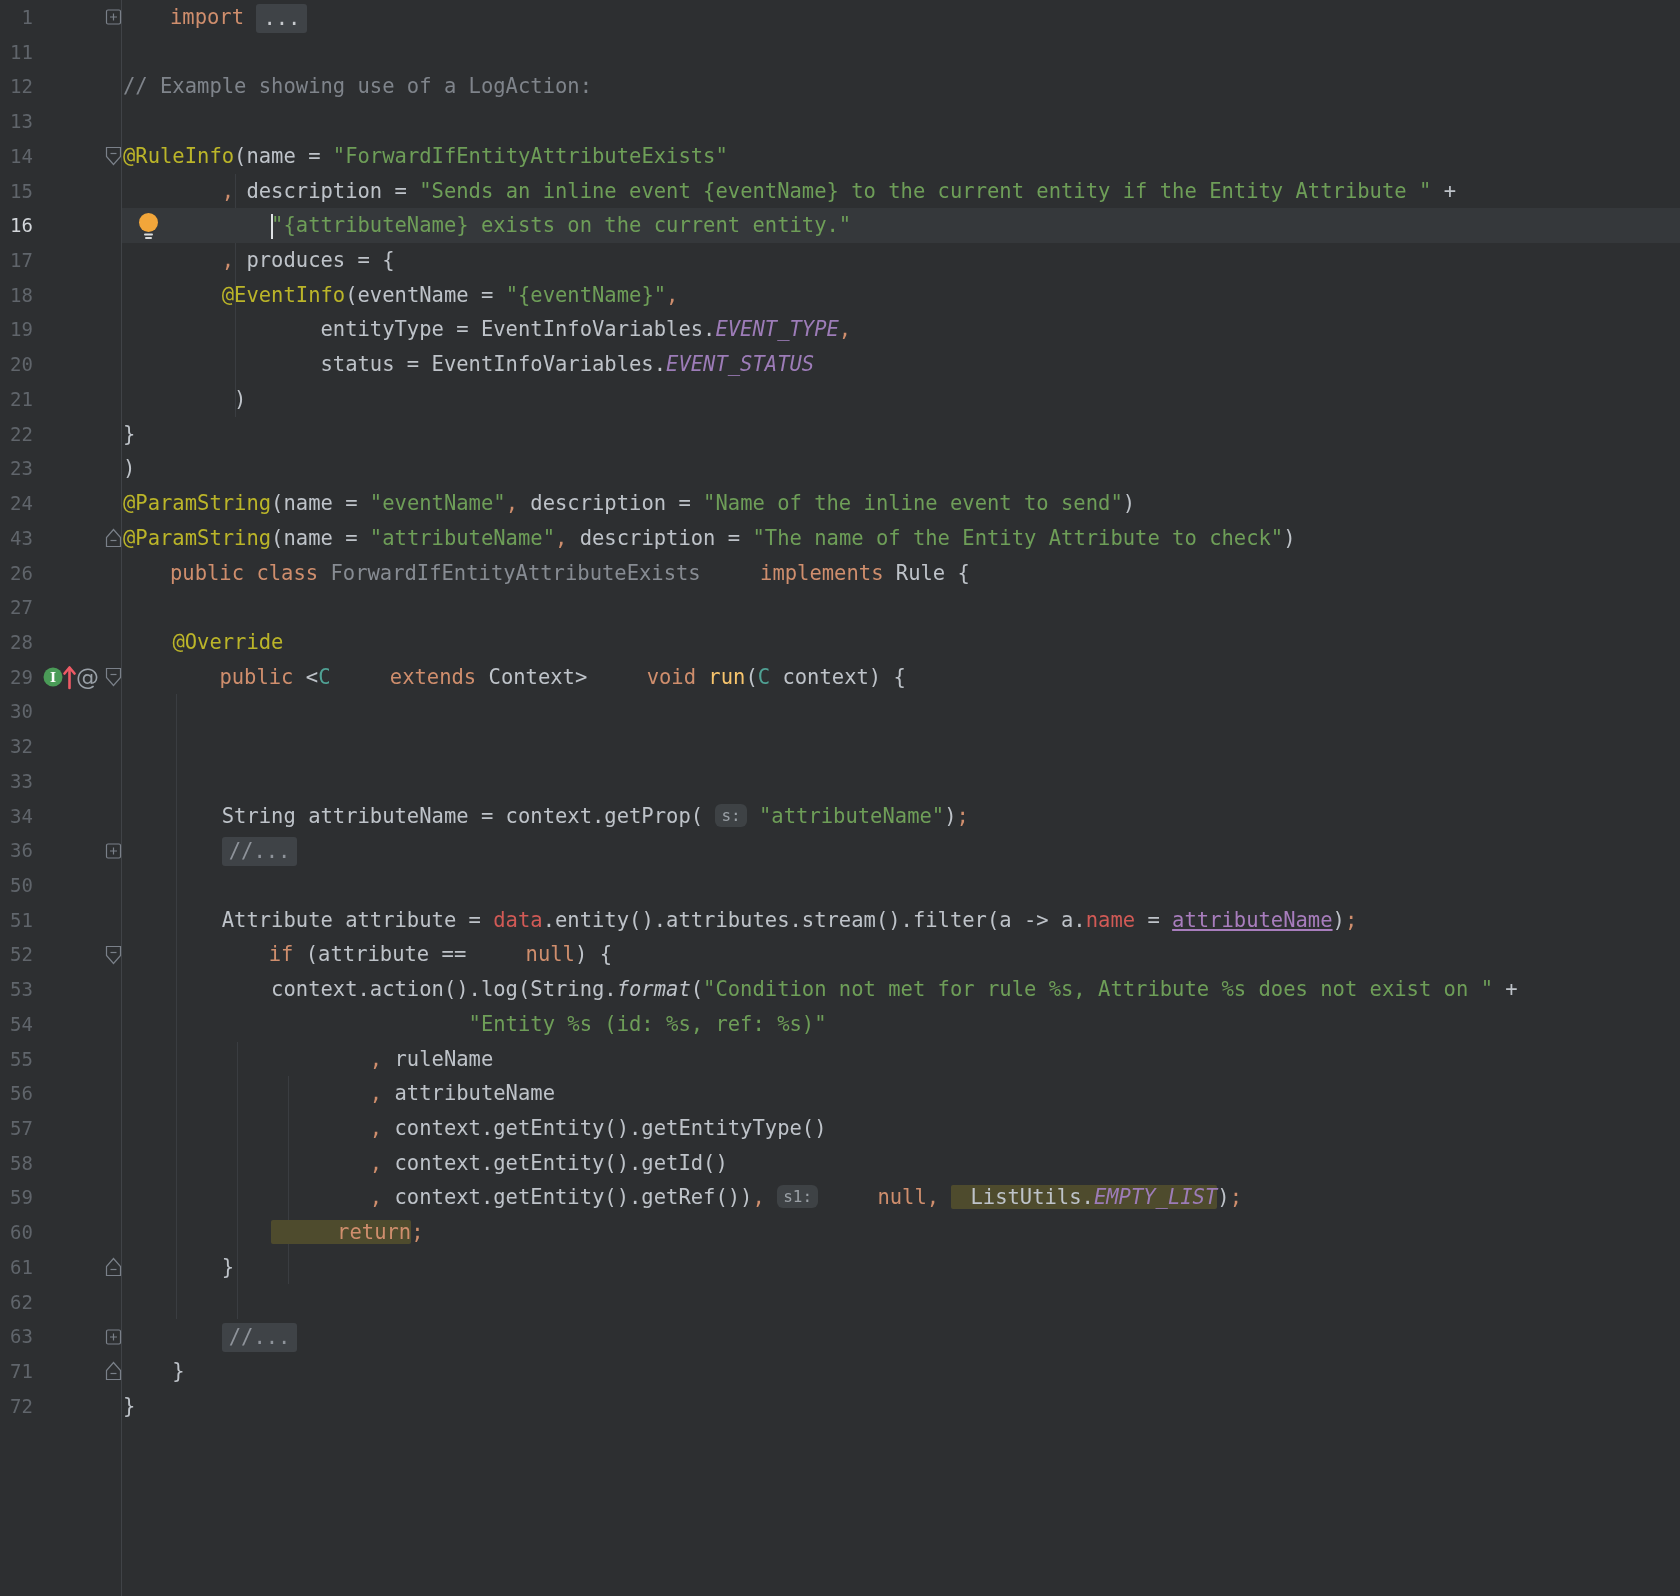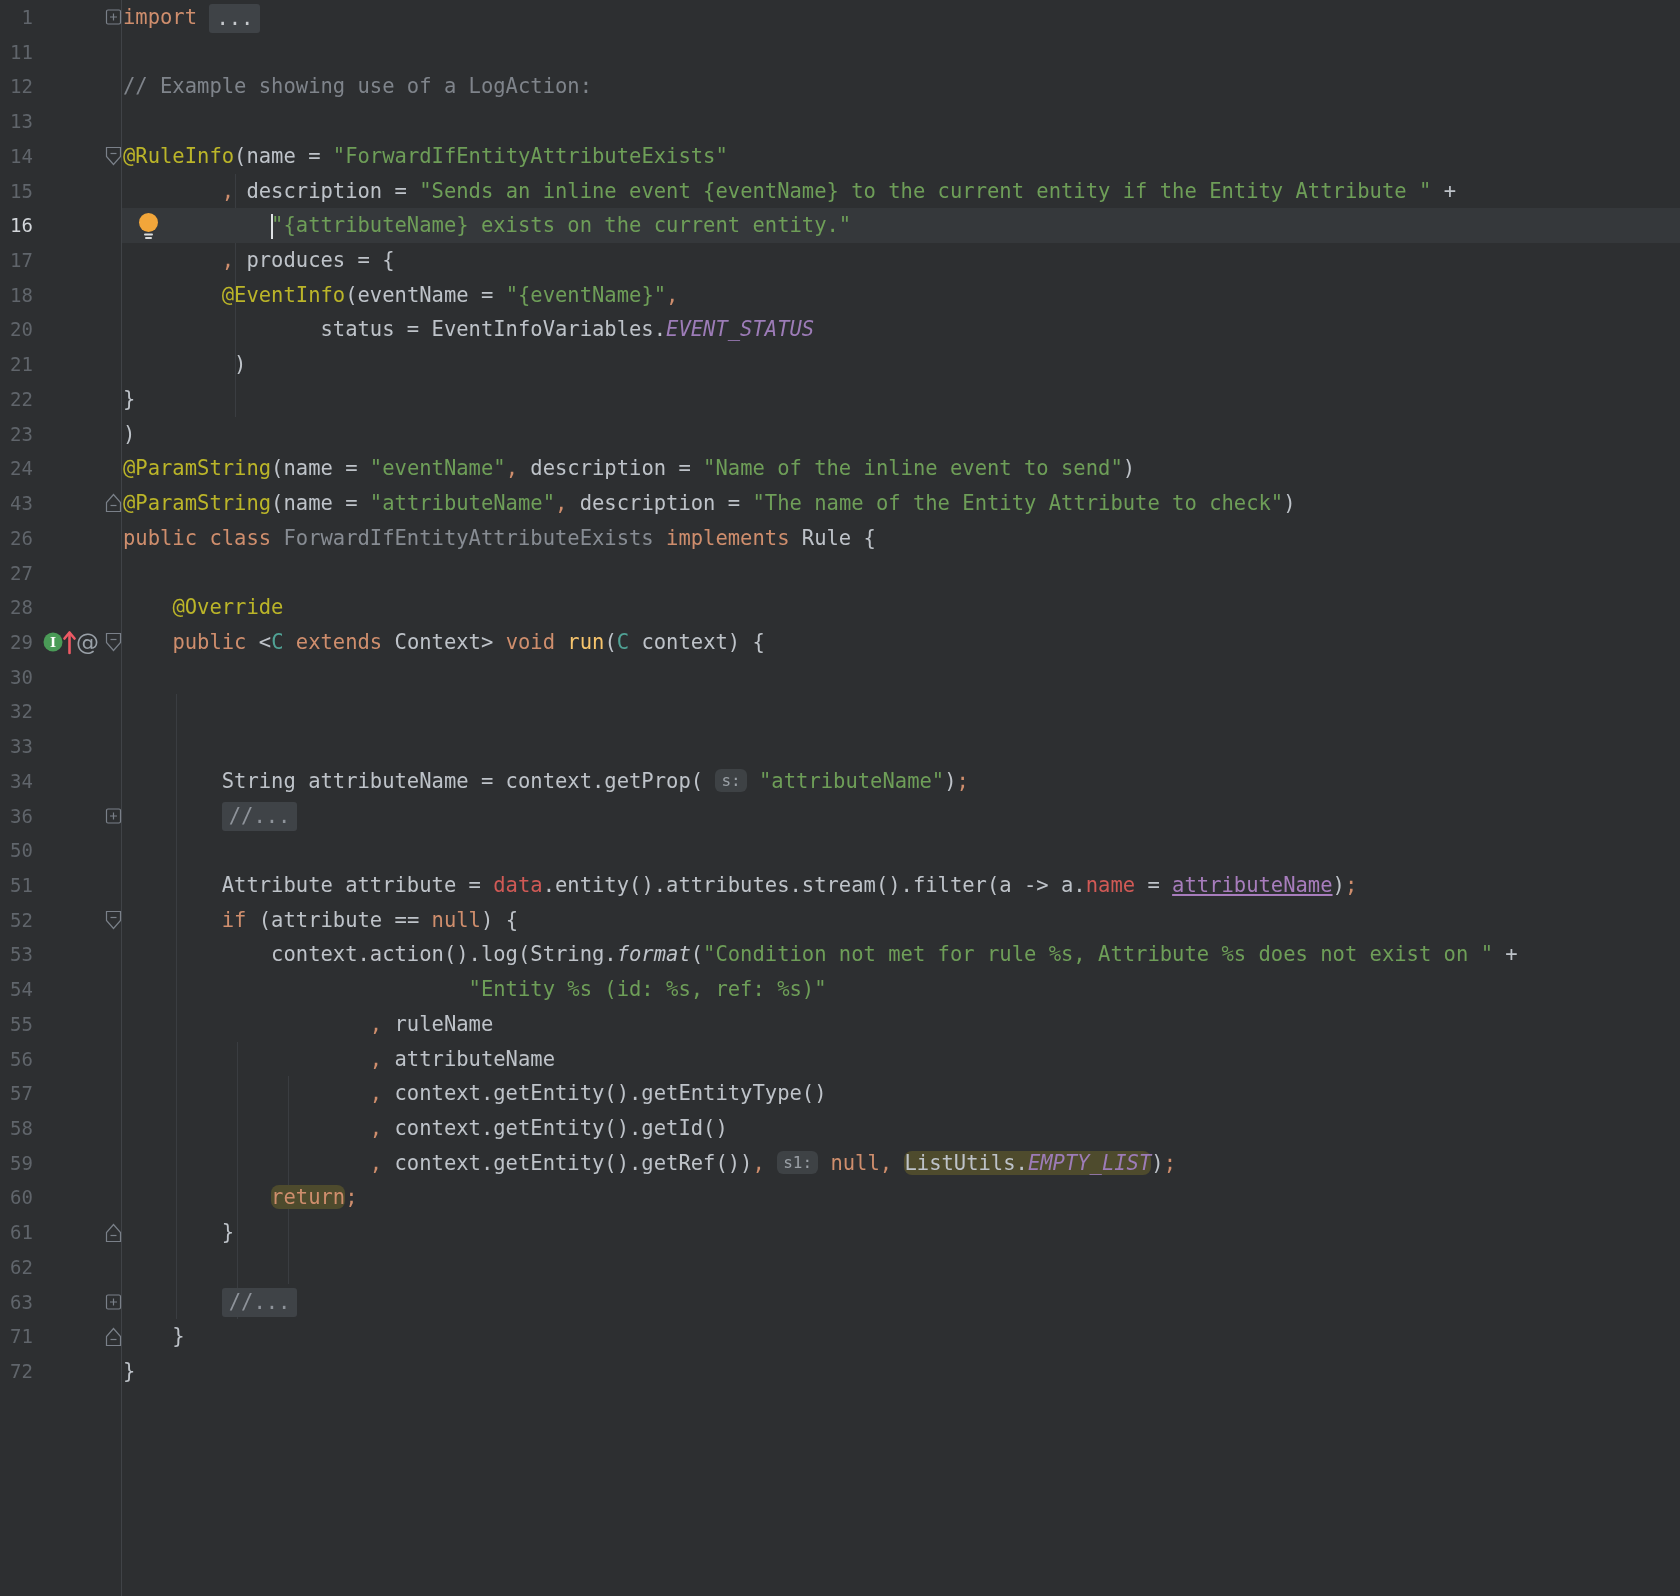--- a/index.html
+++ b/index.html
@@ -21,34 +21,34 @@
   .vline{position:absolute;width:1px;background:var(--indent-guide);z-index:0;}
   .rows{position:absolute;left:0;top:0;right:0;z-index:1;}
   .row{position:relative;height:34.72px;}
   .row.current::before{content:"";position:absolute;left:122px;right:0;top:0;bottom:0;
        background:var(--current-line);}
   .lnum{position:absolute;left:0;top:0;width:33px;text-align:right;
         font-size:19px;line-height:34.72px;color:var(--line-number);}
   .row.current .lnum{color:var(--line-number-active);}
   .code{position:absolute;left:123px;top:0;margin:0;white-space:pre;
         font-family:"DejaVu Sans Mono",monospace;font-size:20.5px;line-height:34.72px;}
-  .tk-kw{color:var(--keyword);}
+  .tk-kw{color:var(--keyword);margin-left:47px;}
   .tk-pun{color:var(--keyword);}
   .tk-ann{color:var(--annotation);}
   .tk-str{color:var(--string);}
   .tk-def{color:var(--text-default);}
   .tk-cmt{color:var(--comment);}
   .tk-dim{color:var(--unused);}
   .tk-sfield{color:var(--constant-italic);font-style:italic;}
   .tk-err{color:var(--error-red);}
   .tk-lnk{color:var(--link-purple);text-decoration:underline;}
   .tk-tpc{color:var(--type-param);}
   .tk-mth{color:var(--method-decl);}
   .tk-itl{color:var(--text-default);font-style:italic;}
-  .hl{background:var(--search-highlight-bg);border-radius:8px;}
+  .hl{background:var(--search-highlight-bg);border-radius:2px;padding-left:19px;}
   .hint{display:inline-block;background:var(--hint-bg);color:var(--hint-text);
         border-radius:6px;font-size:16px;line-height:23px;padding:0 6px;vertical-align:2px;}
   .foldbox{display:inline-block;background:var(--fold-bg);color:var(--fold-text);
         border-radius:3px;padding:0 7px;line-height:29px;height:29px;vertical-align:middle;}
   .foldbox.cfold{color:var(--fold-comment-text);}
   .caret{display:inline-block;width:2px;height:25px;background:var(--caret);
         vertical-align:middle;margin-right:-2px;}
   .gi{position:absolute;top:50%;transform:translateY(-50%);z-index:2;}
   .gi-fold{left:105px;}
   .gi-bulb{left:135px;}
@@ -111,20 +111,24 @@
       </div>
       <div class="row">
         <span class="lnum">17</span>
         <pre class="code"><span class="tk-def">        </span><span class="tk-pun">,</span><span class="tk-def"> produces = {</span></pre>
       </div>
       <div class="row">
         <span class="lnum">18</span>
         <pre class="code"><span class="tk-def">        </span><span class="tk-ann">@EventInfo</span><span class="tk-def">(eventName = </span><span class="tk-str">"{eventName}"</span><span class="tk-pun">,</span></pre>
       </div>
       <div class="row">
+        <span class="lnum">19</span>
+        <pre class="code"><span class="tk-def">                entityType = EventInfoVariables.</span><span class="tk-sfield">EVENT_TYPE</span><span class="tk-pun">,</span></pre>
+      </div>
+      <div class="row">
         <span class="lnum">20</span>
         <pre class="code"><span class="tk-def">                status = EventInfoVariables.</span><span class="tk-sfield">EVENT_STATUS</span></pre>
       </div>
       <div class="row">
         <span class="lnum">21</span>
         <pre class="code"><span class="tk-def">         )</span></pre>
       </div>
       <div class="row">
         <span class="lnum">22</span>
         <pre class="code"><span class="tk-def">}</span></pre>

